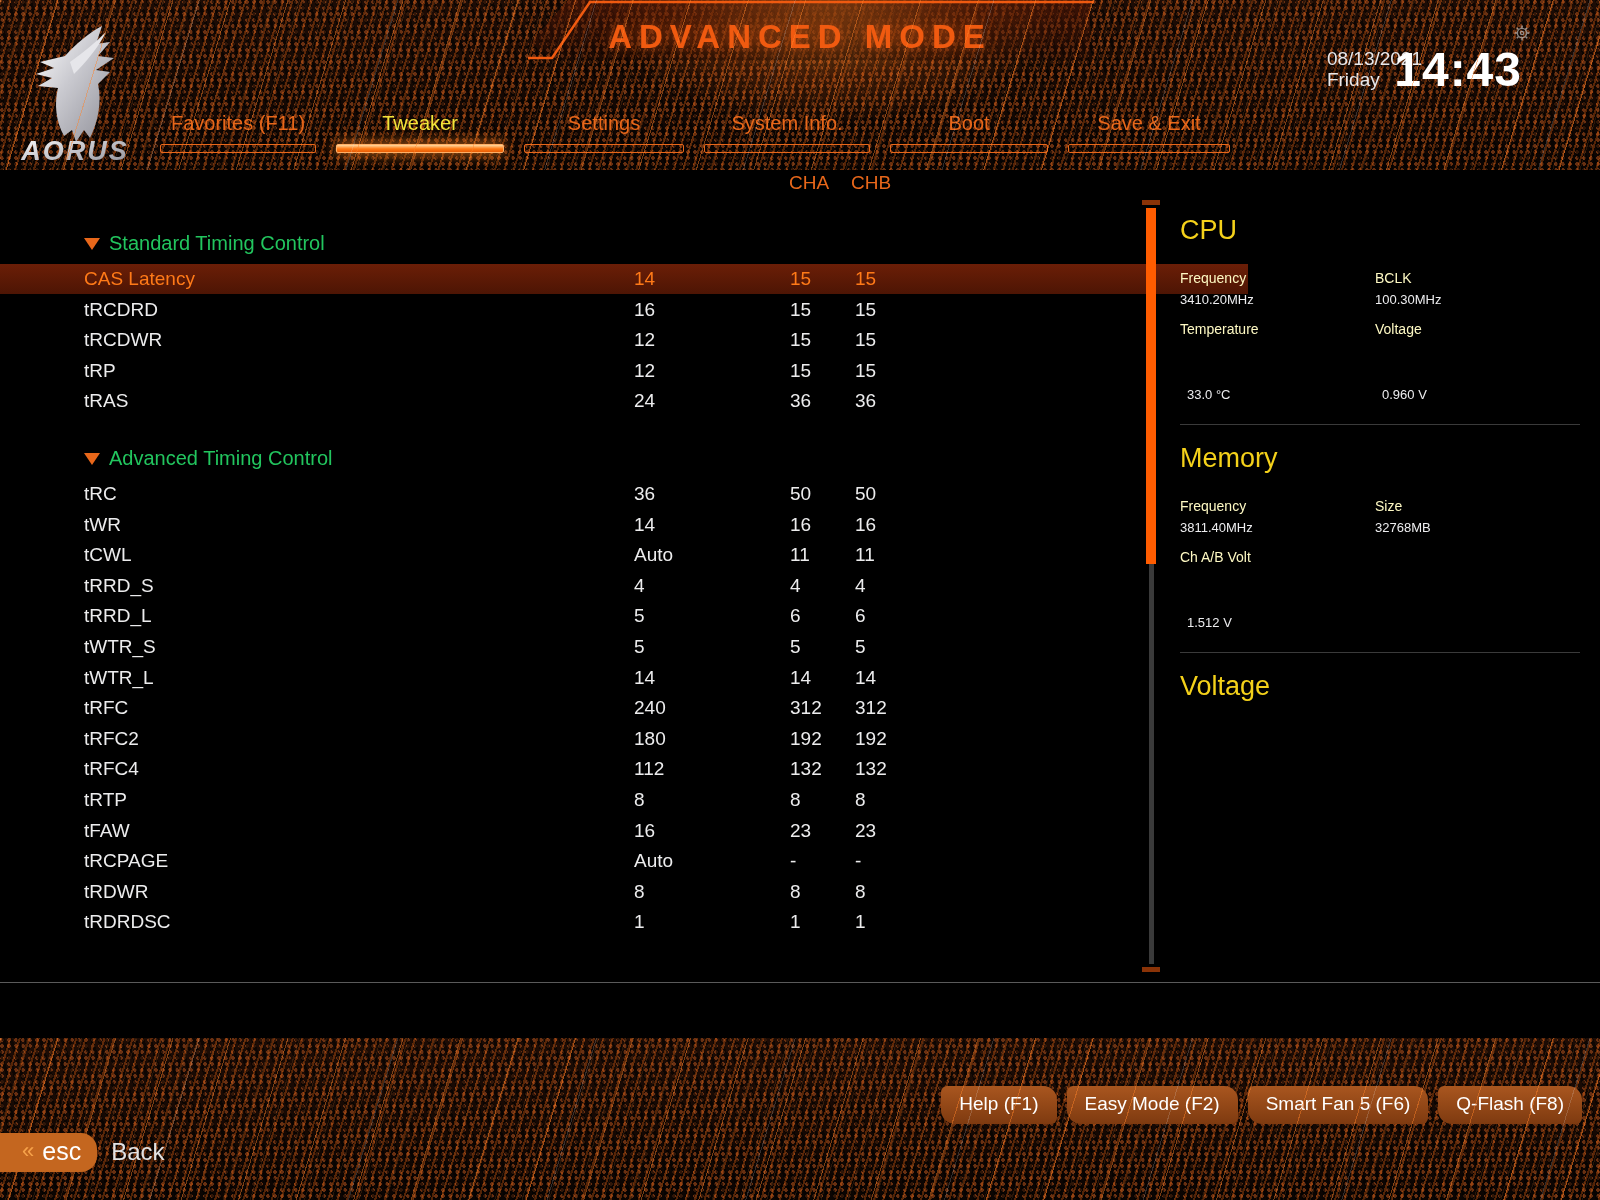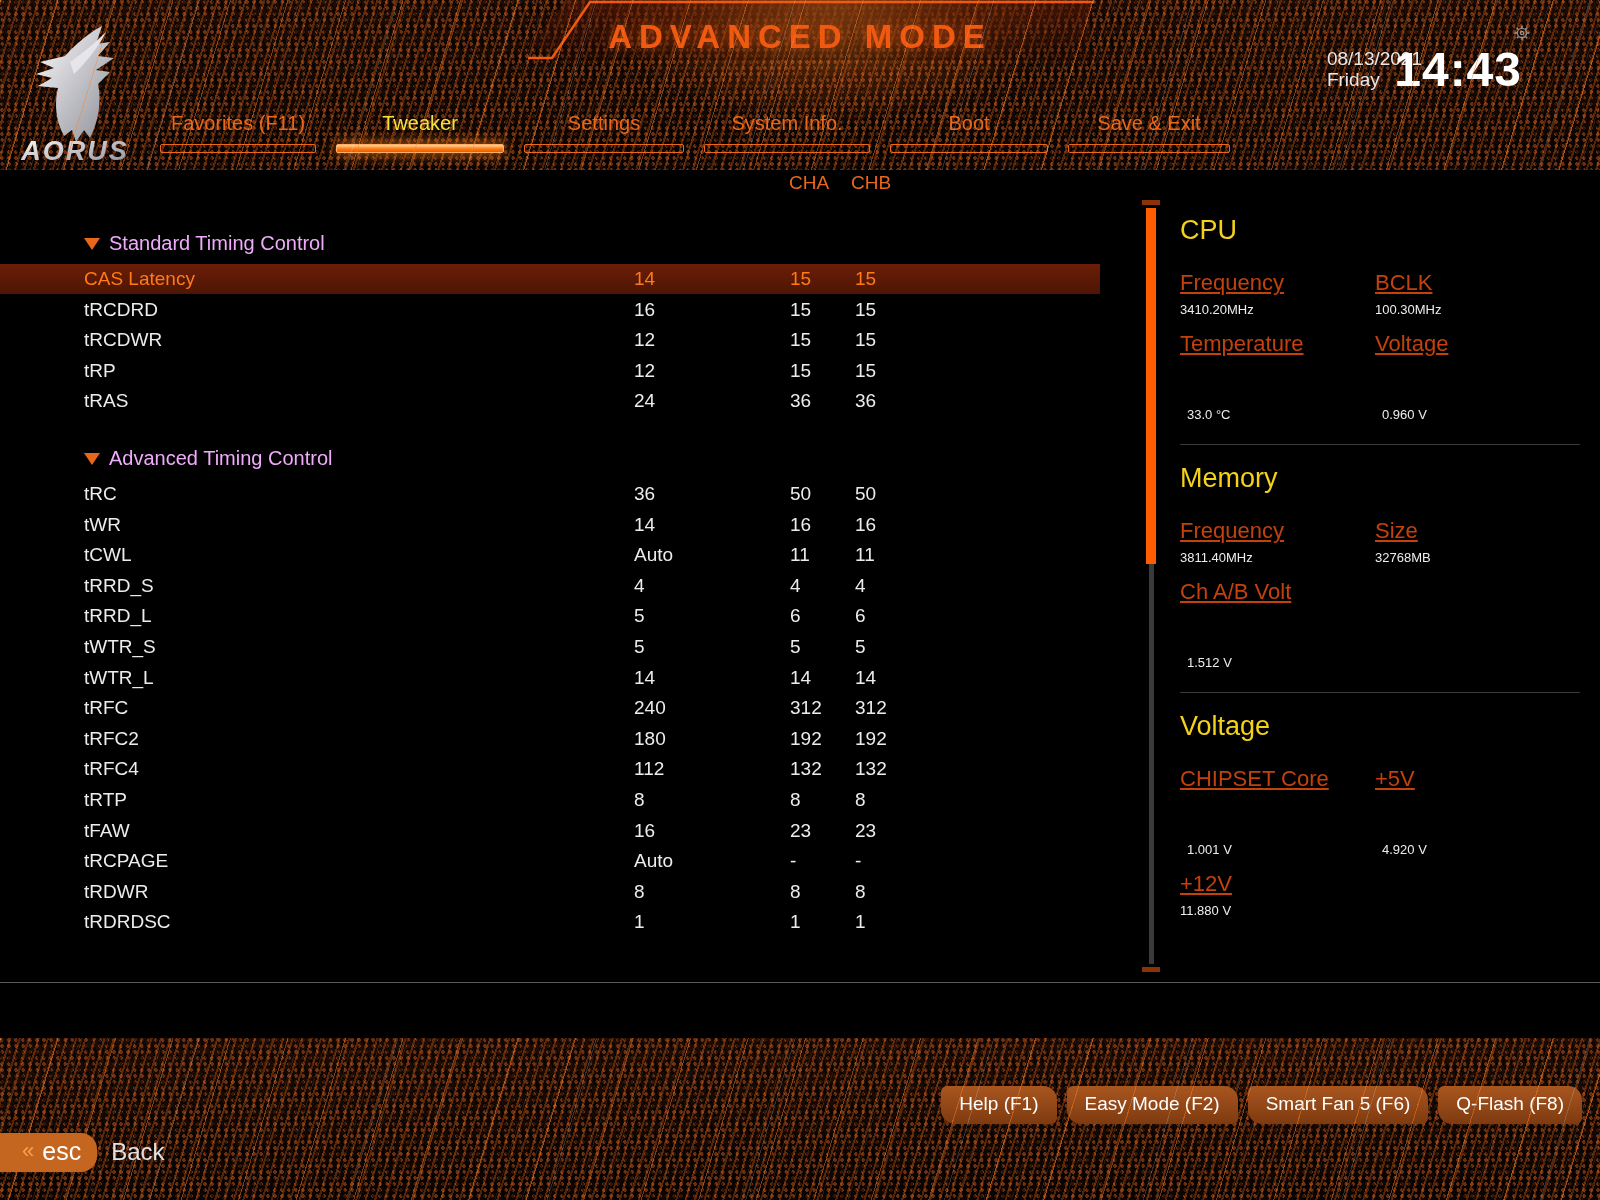--- a/index.html
+++ b/index.html
@@ -68,43 +68,43 @@
   .tab.active .tab-bar {
     background:linear-gradient(180deg,#ffd9a0,#ff7a14 55%,#e85c06);
     border-color:#ffb066; box-shadow:0 0 14px rgba(255,130,30,.95);
   }
 
   
   .chan { position:absolute; font-size:19px; color:#e8671a; top:172px; }
 
   
   .main { position:absolute; left:0; top:196px; width:1140px; height:784px; }
-  .sec-head { position:absolute; font-size:20px; color:#f0abfc; display:flex; align-items:center; gap:9px; }
+  .sec-head { position:absolute; font-size:20px; color:#22c55e; display:flex; align-items:center; gap:9px; }
   .caret { width:0;height:0;border-left:8px solid transparent;border-right:8px solid transparent;border-top:12px solid #e8671a; }
-  .row { position:absolute; left:0; width:1100px; height:30px; display:flex; align-items:center; font-size:19px; color:#ececed; }
+  .row { position:absolute; left:0; width:1248px; height:30px; display:flex; align-items:center; font-size:19px; color:#ececed; }
   .row .nm { position:absolute; left:84px; }
   .row .v  { position:absolute; left:634px; }
   .row .a  { position:absolute; left:790px; }
   .row .b  { position:absolute; left:855px; }
   .row.sel { background:linear-gradient(180deg,#6b1e07,#4d1504); color:#ff7a18; }
   .row.sel .nm,.row.sel .v,.row.sel .a,.row.sel .b { color:#ff7a18; }
 
   
   .sbar { position:absolute; left:1146px; top:200px; width:10px; height:772px; }
   .sb-cap { position:absolute; left:-4px; width:18px; height:5px; background:#8a3307; }
   .sb-track { position:absolute; left:3px; top:8px; width:5px; height:756px; background:#3a3a3a; }
   .sb-thumb { position:absolute; left:0; top:8px; width:10px; background:#ff5c00; }
 
   
   .side { position:absolute; left:1180px; top:215px; width:400px; }
   .panel { position:relative; padding-bottom:14px; }
   .panel + .panel { border-top:1px solid #3a3a3a; padding-top:18px; margin-top:8px; }
   .p-title { font-size:27px; color:#f4d11a; margin-bottom:14px; }
   .p-grid { display:grid; grid-template-columns:195px 195px; row-gap:4px; }
-  .p-lab { font-size:22px; color:#c2410c; padding-top:10px;text-decoration:underline; }
+  .p-lab { font-size:14px; color:#fef9c3; padding-top:10px; }
   .p-val { font-size:13px; color:#ededef; padding-top:2px; }
   .p-val.ind { padding-left:7px;margin-top:44px; }
 
   
   .hr-line { position:absolute; left:0; top:982px; width:1600px; height:1px; background:#5a5a5a; }
   .helpbox { position:absolute; left:84px; top:994px; width:740px; font-size:19px; color:#ececed; line-height:1.42; }
 
   
   .footer { position:absolute; left:0; top:1038px; width:1600px; height:162px; overflow:hidden; }
   .fkeys { position:absolute; right:18px; top:48px; display:flex; gap:10px; }
@@ -369,30 +369,20 @@
           <div class="p-val">3811.40MHz</div>
           <div class="p-val">32768MB</div>
           <div class="p-lab">Ch A/B Volt</div>
           <div class="p-lab"></div>
           <div class="p-val ind">1.512 V</div>
           <div class="p-val"></div>
         </div>
       </div>
       <div class="panel">
         <div class="p-title">Voltage</div>
-        <div class="p-grid">
-          <div class="p-lab">CHIPSET Core</div>
-          <div class="p-lab">+5V</div>
-          <div class="p-val ind">1.001 V</div>
-          <div class="p-val ind">4.920 V</div>
-          <div class="p-lab">+12V</div>
-          <div class="p-lab"></div>
-          <div class="p-val">11.880 V</div>
-          <div class="p-val"></div>
-        </div>
       </div>
     </div>
 
   <div class="hr-line"></div>
 
   <div class="footer tex">
     <div class="fkeys" id="fkeys">
         <div class="fkey">Help (F1)</div>
         <div class="fkey">Easy Mode (F2)</div>
         <div class="fkey">Smart Fan 5 (F6)</div>

